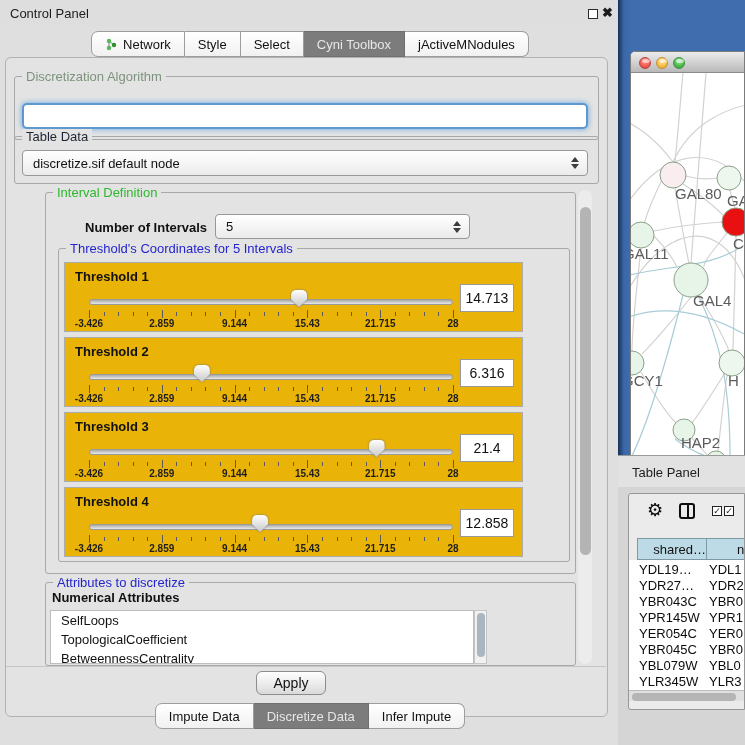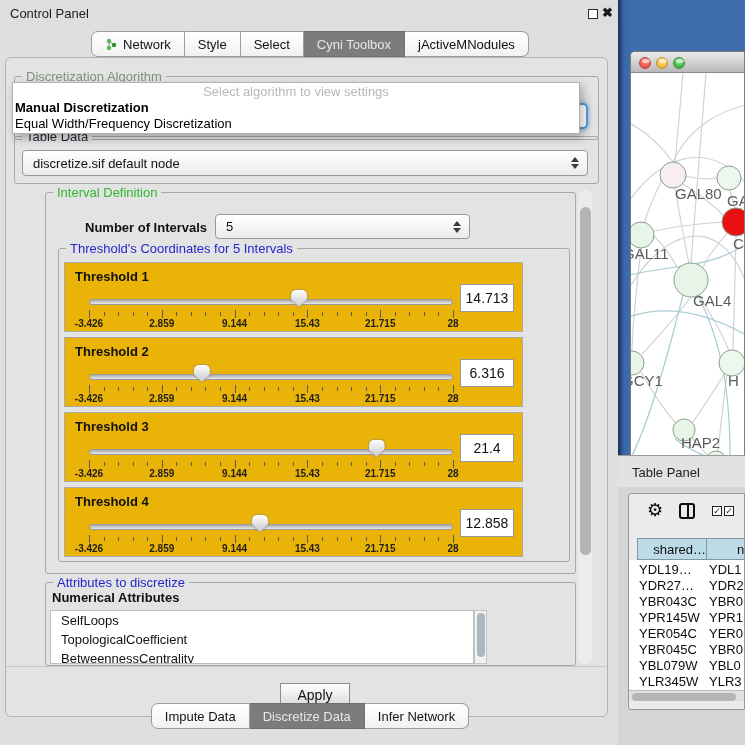--- a/index.html
+++ b/index.html
@@ -64,22 +64,22 @@
                border:1px solid #bdbdbd; overflow:hidden; z-index:2; }
   .attr-list .li { height:19px; line-height:19px; padding-left:10px; font-size:13px; color:#111; }
   .list-sb { position:absolute; left:474px; top:610px; width:13px; height:54px; background:#f1f1f1;
              border:1px solid #c5c5c5; z-index:2; }
   .list-sb .thumb { position:absolute; left:1.5px; top:2px; width:8px; height:44px; background:#a9b7c1; border-radius:5px; }
 
   .panel-sb { position:absolute; left:578px; top:190px; width:14px; height:474px; background:#ececec; border-radius:7px; }
   .panel-sb .thumb { position:absolute; left:1.5px; top:17px; width:11px; height:348px; background:#b4b4b4; border-radius:6px; }
 
   .apply-divider { position:absolute; left:6px; top:666px; width:600px; height:0; border-top:1px solid #c6c6c6; }
-  .apply-btn { position:absolute; left:280px; top:671px; width:70px; height:24px; border:1px solid #8d8d8d; border-radius:0;
-               background:linear-gradient(#ffffff,#dadada); font-size:14px; color:#111; display:flex; align-items:center; justify-content:center;margin-top:12px; }
+  .apply-btn { position:absolute; left:256px; top:671px; width:70px; height:24px; border:1px solid #8d8d8d; border-radius:6px;
+               background:linear-gradient(#ffffff,#dadada); font-size:14px; color:#111; display:flex; align-items:center; justify-content:center; }
 
   .bottom-tabs { position:absolute; left:0; top:703px; width:620px; display:flex; justify-content:center; z-index:5; }
 
   
   .desktop { position:absolute; left:618px; top:0; width:127px; height:455px;
              background:linear-gradient(90deg,#16305a 0px,#2f589442 6px,#3f6dae 14px,#3f6dae 100%), #3f6dae; }
   .netwin { position:absolute; left:630px; top:6px; width:115px; height:416px; border:1px solid #7b7b7b;
             border-radius:5px 0 0 0; overflow:hidden; background:#fff;margin-top:45px; }
   .net-titlebar { position:absolute; left:0; top:0; width:115px; height:21px;
                   background:linear-gradient(#ececec,#b9b9b9); border-bottom:1px solid #8b8b8b; }
@@ -146,25 +146,20 @@
         <span>jActiveMNodules</span>
       </div>
   </div>
 
   <div class="panel"></div>
 
   <div class="group" style="left:14px; top:76px; width:585px; height:64px;"></div>
   <span class="gtitle" style="left:22px; top:69px; color:#7d937d; z-index:2;">Discretization Algorithm</span>
   <div class="combo-focus"></div>
 
-  <div class="popup">
-    <div class="hint">Select algorithm to view settings</div>
-    <div class="item b">Manual Discretization</div>
-    <div class="item">Equal Width/Frequency Discretization</div>
-  </div>
 
   <div class="group" style="left:14px; top:136px; width:585px; height:48px;"></div>
   <span class="gtitle" style="left:22px; top:129px; color:#1f2430;">Table Data</span>
   <div class="combo" style="left:22px; top:150px; width:566px; height:26px;">
     <span>discretize.sif default node</span>
     <span class="arrows">
         <span class="arr-up"></span>
         <span class="arr-dn"></span>
       </span>
   </div>
@@ -384,21 +379,21 @@
   <button class="apply-btn">Apply</button>
 
   <div class="bottom-tabs">
     <div class="tab">
         <span>Impute Data</span>
       </div>
     <div class="tab sel">
         <span>Discretize Data</span>
       </div>
     <div class="tab">
-        <span>Infer Network</span>
+        <span>Infer Impute</span>
       </div>
   </div>
 
   <div class="desktop"></div>
 
   <div class="netwin">
     <div class="net-titlebar">
       <span class="light" style="left:8px;  background:radial-gradient(circle at 50% 30%, #ff9a90, #f25a50 60%, #c8423a); border:1px solid #b6453d;">
           <i></i>
         </span>

